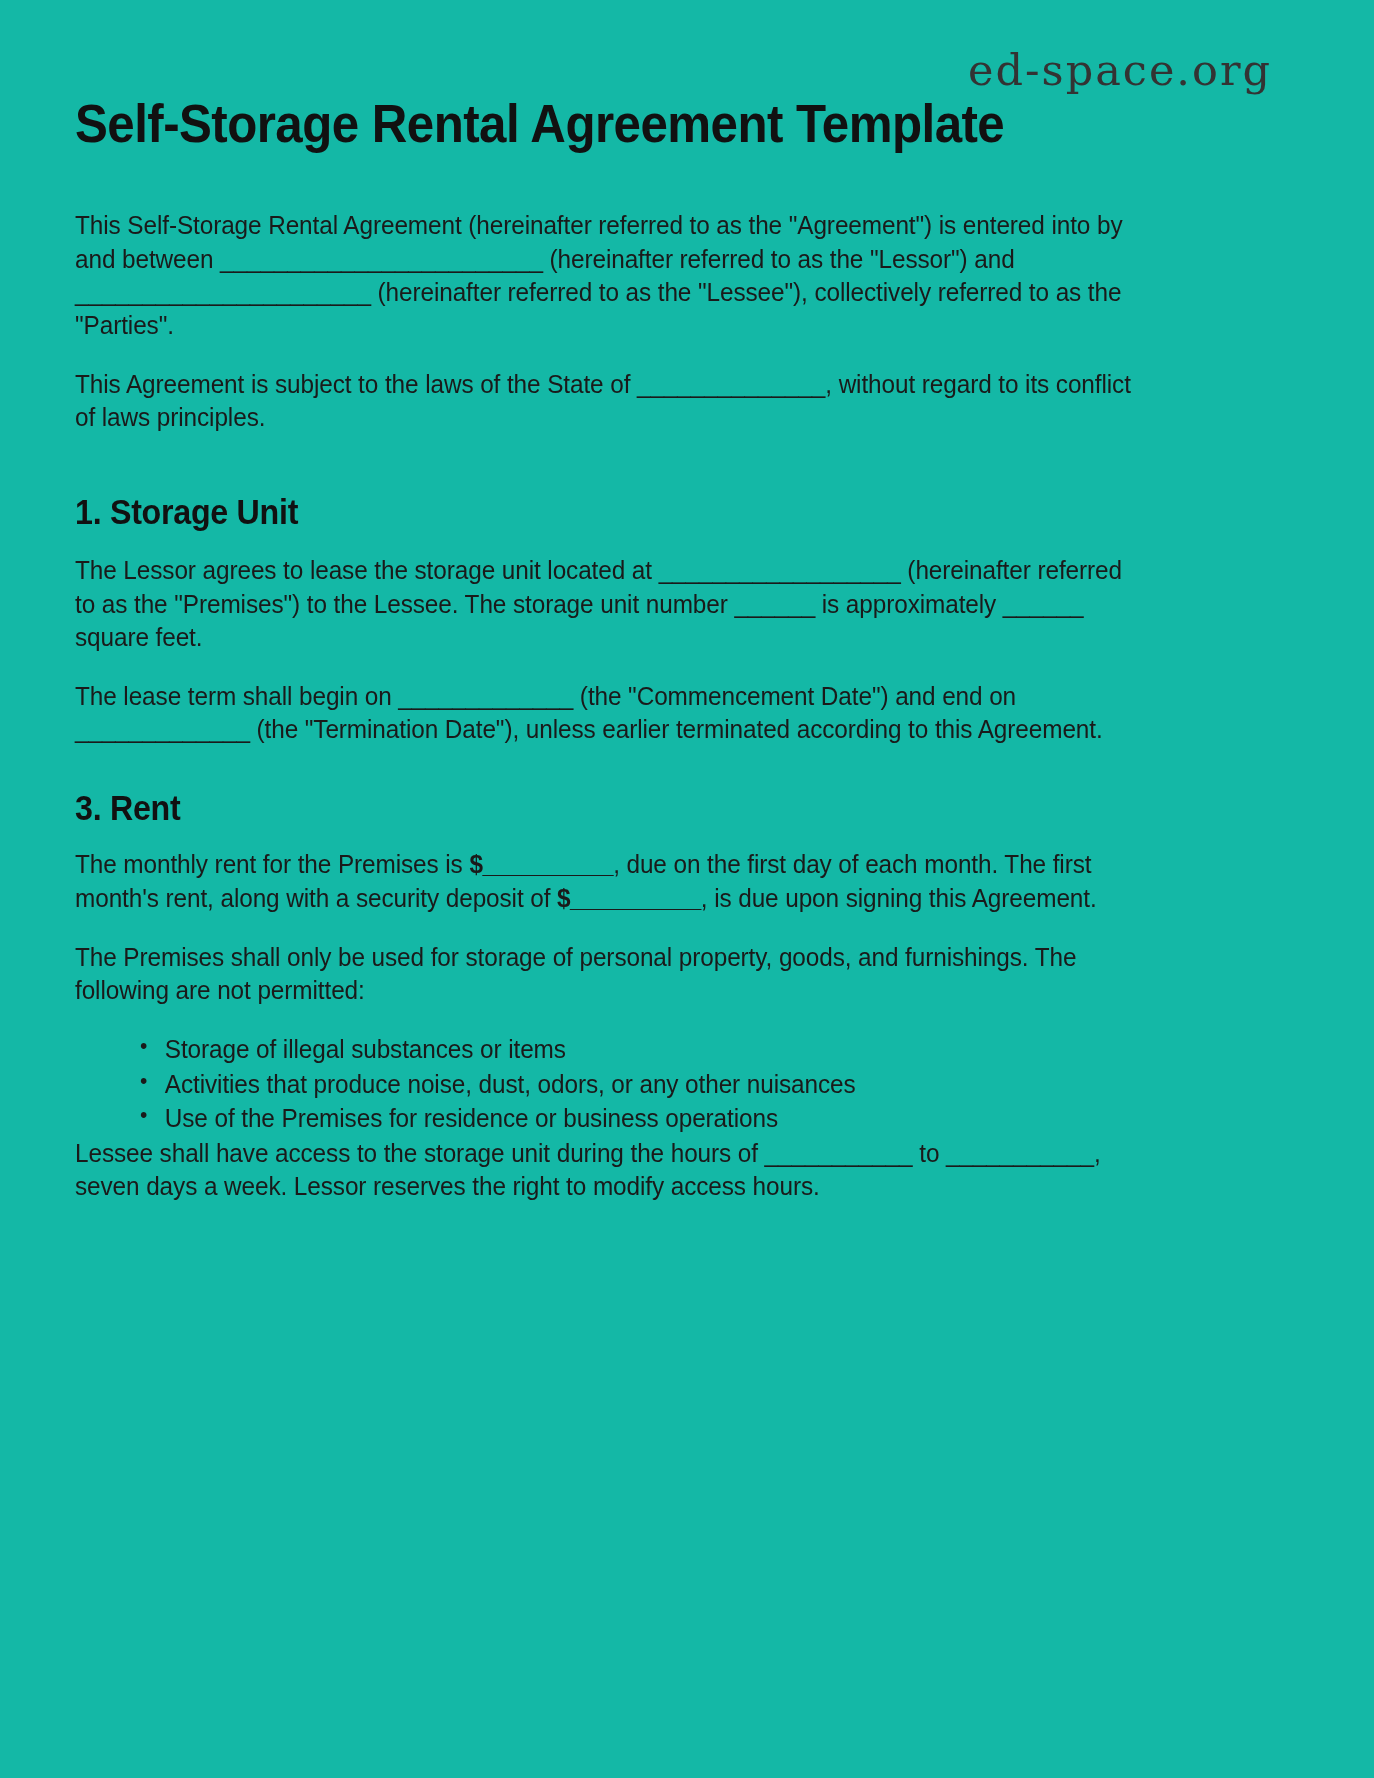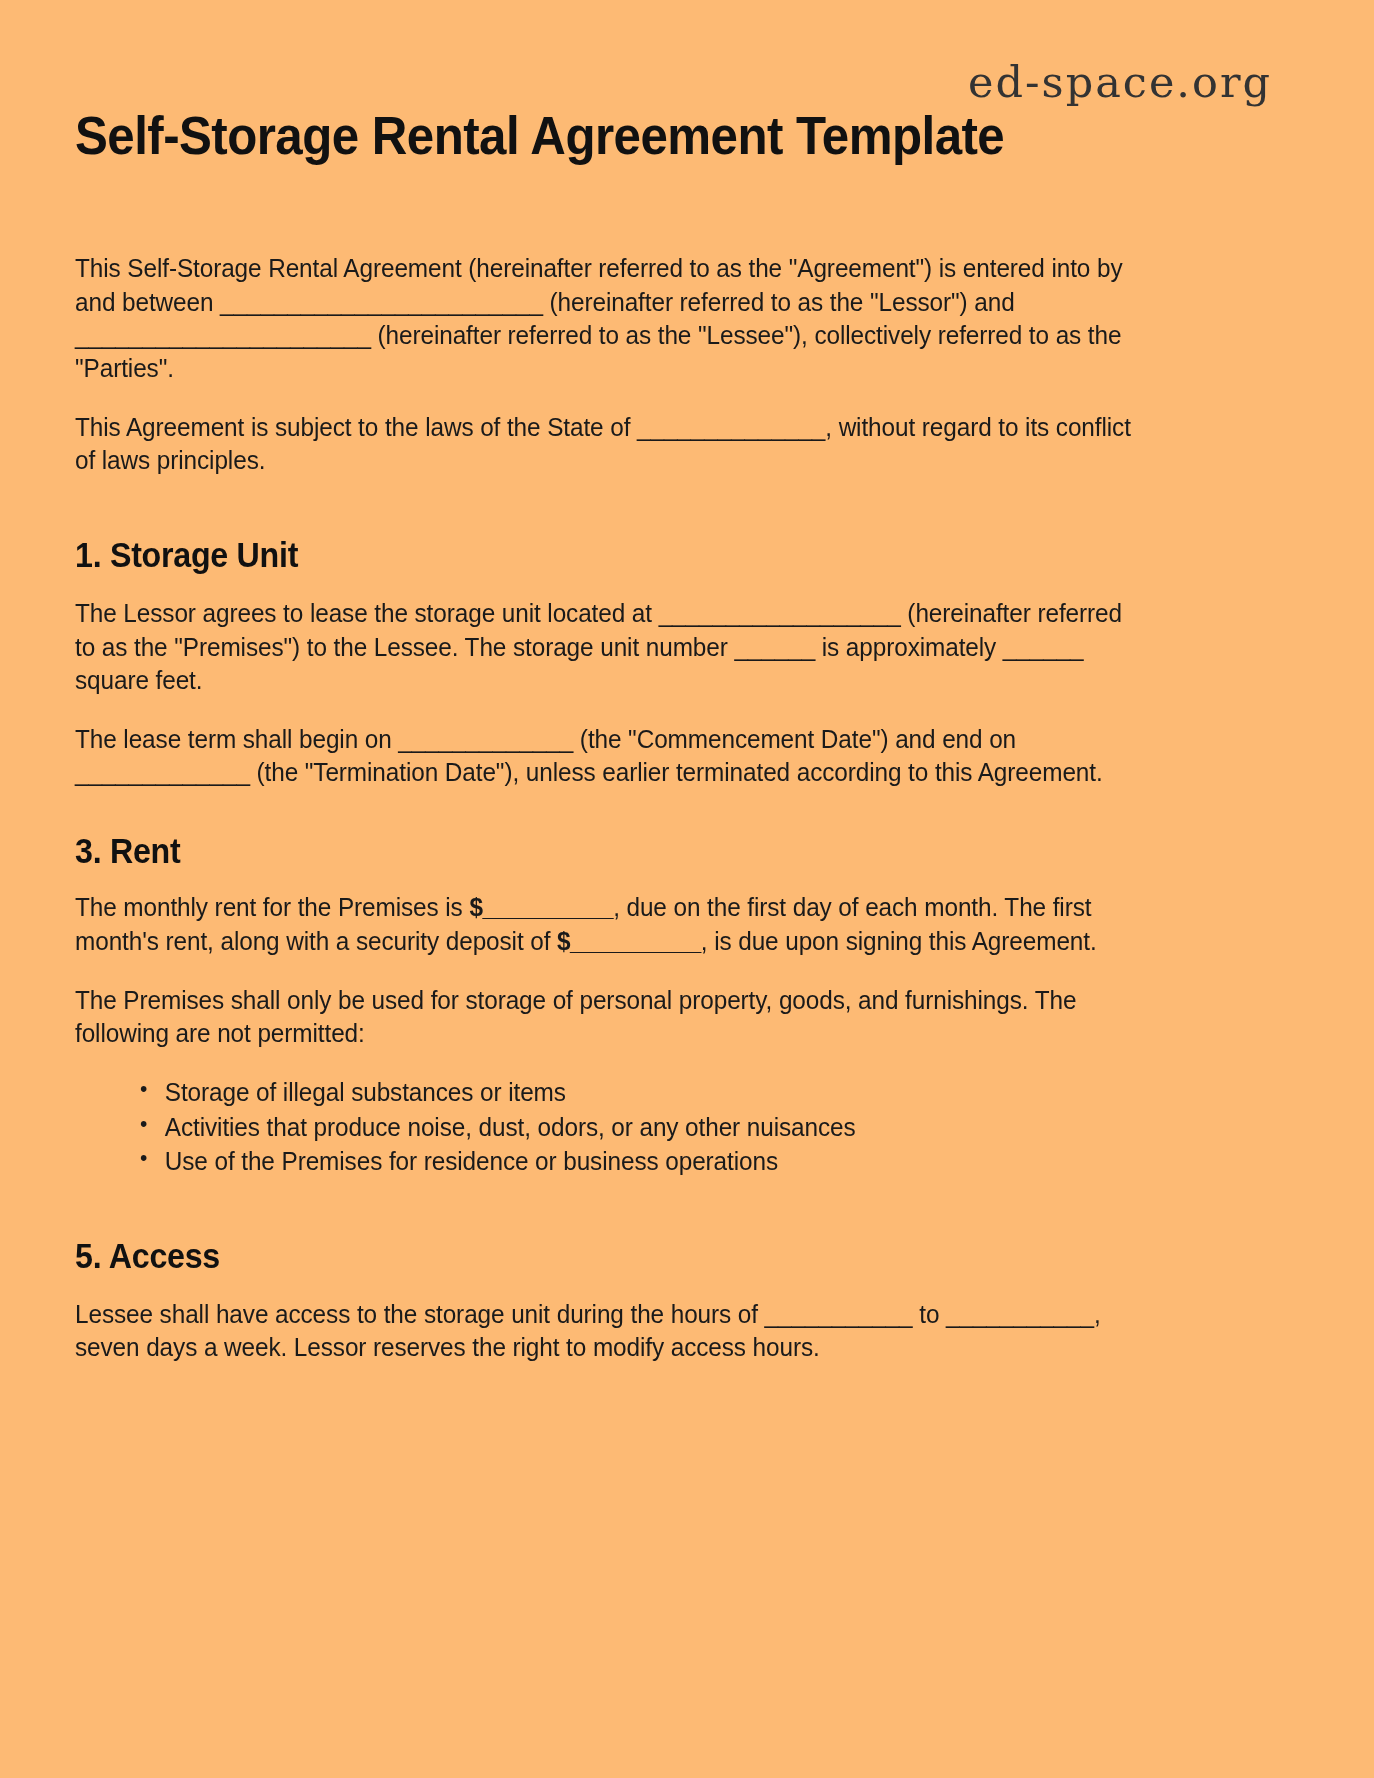--- a/index.html
+++ b/index.html
@@ -13,23 +13,23 @@
     height: 1778px;
     font-family: "Liberation Sans", sans-serif;
     color: #1a1a1a;
     overflow: hidden;
     position: relative;
   }
 
   .page {
     width: 1374px;
     height: 1778px;
-    padding: 12px 80px 0 75px;
+    padding: 0 80px 0 75px;
     position: relative;
-    background: #fdba74;
+    background: #14b8a6;
   }
 
   
   .logo-row {
     height: 92px;
     display: flex;
     align-items: flex-end;
     justify-content: flex-end;
     padding-right: 22px;
   }
@@ -107,21 +107,21 @@
   }
   ul.bullets li::before {
     content: "\2022";
     position: absolute;
     left: 0;
     top: -1px;
     font-size: 22px;
     color: #1a1a1a;
   }
 
-  .intro-block { margin-top: 87px; }
+  .intro-block { margin-top: 56px; }
 </style>
 </head>
 <body>
 
 <div class="page">
 
   <div class="logo-row">
     <div class="logo">ed-space.org</div>
   </div>
 
@@ -144,19 +144,16 @@
   </div>
   <p class="body"><span>The monthly rent for the Premises is </span><span class="money blank">$__________</span><span>, due on the first day of each month. The first month's rent, along with a security deposit of </span><span class="money blank">$__________</span><span>, is due upon signing this Agreement.</span></p>
 
   <p class="body">The Premises shall only be used for storage of personal property, goods, and furnishings. The following are not permitted:</p>
   <ul class="bullets">
     <li>Storage of illegal substances or items</li>
     <li>Activities that produce noise, dust, odors, or any other nuisances</li>
     <li>Use of the Premises for residence or business operations</li>
   </ul>
 
-  <div class="sec-wrap">
-    <h2 class="section">5. Access</h2>
-  </div>
   <p class="body">Lessee shall have access to the storage unit during the hours of ___________ to ___________, seven days a week. Lessor reserves the right to modify access hours.</p>
 
 
 </div>
 
 </body></html>

